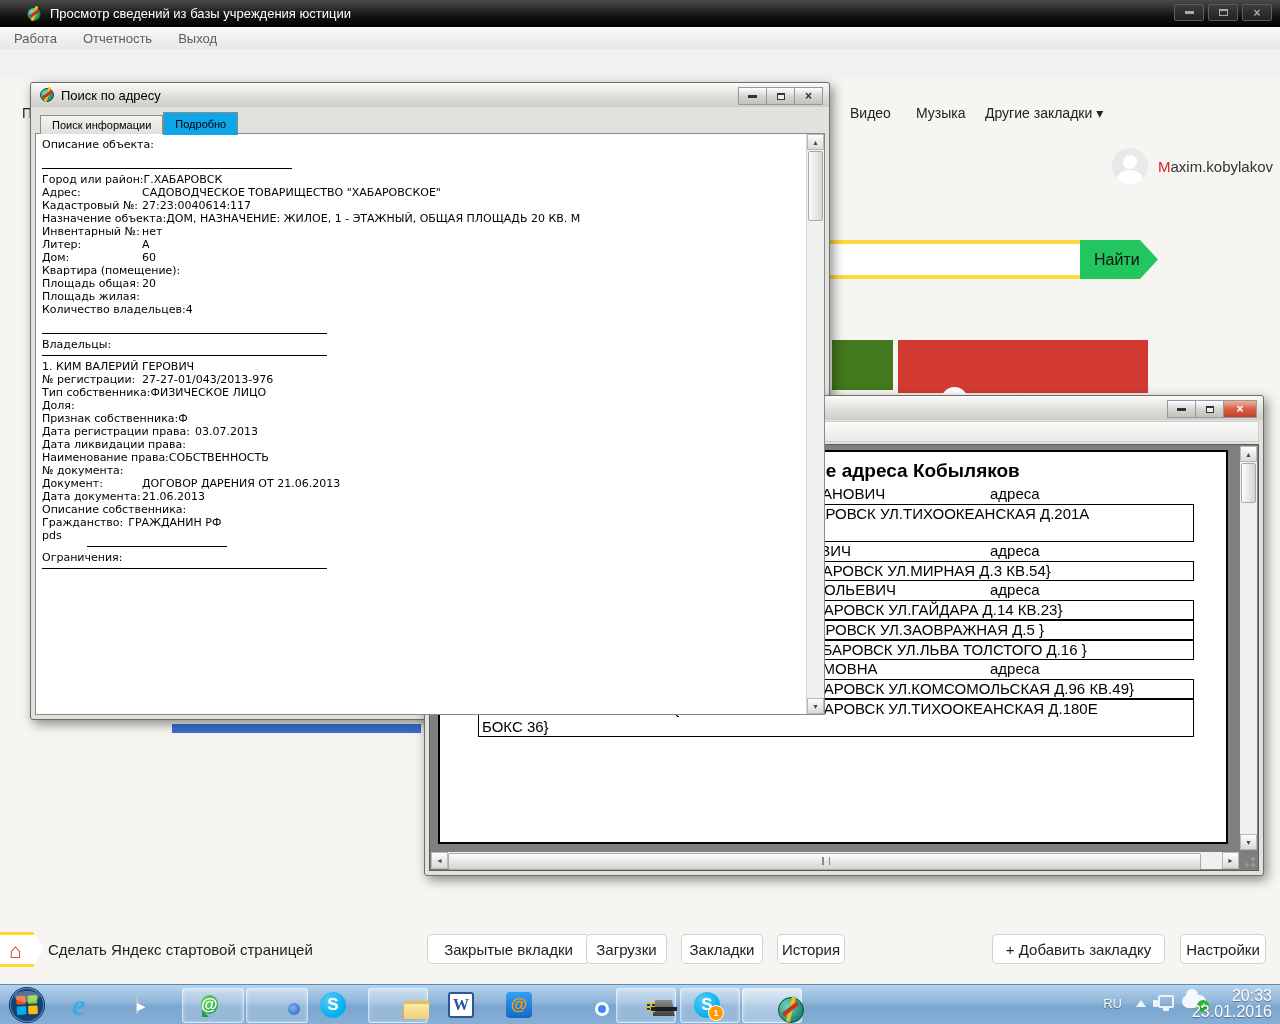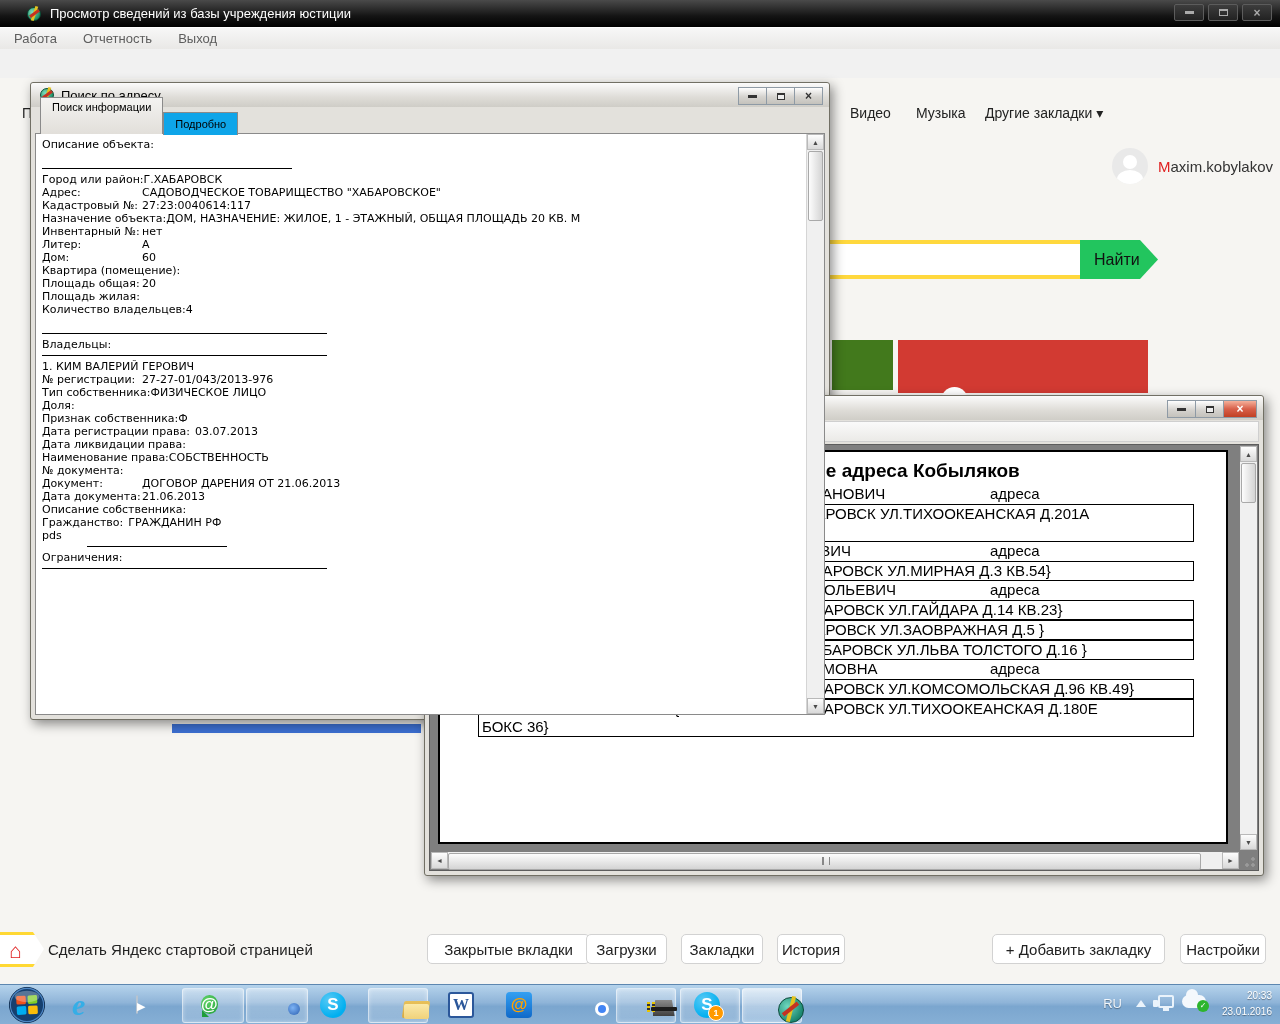--- a/index.html
+++ b/index.html
@@ -45,21 +45,21 @@
   .wbtn+.wbtn{margin-left:-1px;}
   .wbtn.close-red{background:linear-gradient(#f5b09a,#d8604a 50%,#c14023);}
   .wbtn.close-red .x{color:#fff;}
   .x{font-size:12px;font-weight:bold;color:#333;line-height:1;}
   .g-min{width:9px;height:3px;border-bottom:3px solid #333;margin-top:-3px;}
   .g-max{width:9px;height:7px;border:1px solid #333;border-top:2px solid #333;box-sizing:border-box;}
   .g-res{width:8px;height:7px;border:1px solid #333;border-top:2px solid #333;box-sizing:border-box;background:#eee;}
   
   #search-win{left:30px;top:82px;width:798px;height:636px;}
   .tabs{position:absolute;left:9px;top:28px;display:flex;align-items:flex-end;height:23px;z-index:2;}
-  .tab{font-size:11px;padding:3px 11px;border:1px solid #8a8a8a;border-bottom:none;background:linear-gradient(#f4f3f1,#e2dfda);height:37px;box-sizing:border-box;cursor:pointer;color:#000;}
+  .tab{font-size:11px;padding:3px 11px;border:1px solid #8a8a8a;border-bottom:none;background:linear-gradient(#f4f3f1,#e2dfda);height:19px;box-sizing:border-box;cursor:pointer;color:#000;}
   .tab.active{background:#0ea5e9;height:23px;padding-top:5px;margin-bottom:-1px;z-index:3;}
   .s-content{position:absolute;left:4px;right:4px;top:50px;bottom:4px;background:#fff;border:1px solid #8a8a8a;z-index:1;}
   .dtext{position:absolute;left:6px;top:4px;right:24px;font-family:"DejaVu Sans",sans-serif;font-size:11px;line-height:13px;color:#000;}
   .dline{height:13px;white-space:nowrap;}
   .dlabel{display:inline-block;min-width:100px;}
   .dline.tight .dlabel{min-width:0;margin-right:5px;}
   .hrline{border-top:1px solid #000;height:0;margin:4px 0 4px 0;}
   
   .vscroll{position:absolute;right:0;top:0;bottom:0;width:17px;background:#f0f0f0;border-left:1px solid #d5d5d5;}
   .sbtn{position:absolute;left:0;width:17px;height:16px;background:linear-gradient(#fdfdfd,#d9d9d9);border:1px solid #b9b9b9;box-sizing:border-box;font-size:7px;color:#4a4a4a;display:flex;align-items:center;justify-content:center;cursor:pointer;}
@@ -94,21 +94,21 @@
   .ie-e{font-size:30px;font-weight:bold;font-style:italic;color:#35aee6;font-family:"Liberation Serif",serif;line-height:26px;}
   .badge{position:absolute;right:-4px;bottom:-3px;width:14px;height:14px;border-radius:50%;background:#f90;border:1px solid #fff;color:#fff;font-size:9px;font-weight:bold;display:flex;align-items:center;justify-content:center;}
   .tray-lang{position:absolute;right:158px;top:11px;font-size:13px;color:#f2f7fc;text-shadow:0 1px 1px rgba(0,0,0,.4);cursor:pointer;}
   .tray-up{position:absolute;right:134px;top:15px;width:0;height:0;border-left:5px solid transparent;border-right:5px solid transparent;border-bottom:7px solid #eaf3fb;cursor:pointer;}
   .tray-net{position:absolute;right:106px;top:10px;width:16px;height:13px;border:2px solid #eaf3fb;border-radius:2px;box-sizing:border-box;cursor:pointer;}
   .tray-net::after{content:"";position:absolute;left:3px;bottom:-5px;width:6px;height:3px;background:#eaf3fb;}
   .tray-net::before{content:"";position:absolute;left:-7px;top:3px;width:5px;height:7px;background:#eaf3fb;border-radius:1px;}
   .tray-cloud{position:absolute;right:74px;top:10px;width:24px;height:13px;background:#f4f8fc;border-radius:8px;cursor:pointer;}
   .tray-cloud::before{content:"";position:absolute;left:4px;top:-6px;width:12px;height:12px;border-radius:50%;background:#f4f8fc;}
   .tray-check{position:absolute;right:-3px;bottom:-4px;width:12px;height:12px;border-radius:50%;background:#2db52d;color:#fff;font-size:8px;line-height:12px;text-align:center;}
-  .tray-clock{position:absolute;right:8px;top:3px;text-align:right;font-size:10px;line-height:16px;color:#fff;text-shadow:0 1px 1px rgba(0,0,0,.4);cursor:pointer;}
+  .tray-clock{position:absolute;right:8px;top:3px;text-align:right;font-size:16px;line-height:16px;color:#fff;text-shadow:0 1px 1px rgba(0,0,0,.4);cursor:pointer;}
   
   .wmp{background:linear-gradient(#fff,#dfe8f0);border-radius:4px;border:1px solid #b8c4d0;position:relative;}
   .wmp::before{content:"";position:absolute;left:3px;top:3px;right:3px;bottom:3px;border-radius:50%;background:conic-gradient(#f7941d,#1ba1e2,#8dc63f,#f7941d);}
   .wmp::after{content:"▶";position:absolute;left:0;right:0;top:4px;text-align:center;color:#fff;font-size:11px;}
   .magent{background:radial-gradient(circle at 35% 30%,#63d46a,#1f9e3a);border-radius:50%;position:relative;color:#fff;font-weight:bold;font-size:17px;text-align:center;line-height:26px;}
   .magent::after{content:"";position:absolute;left:1px;bottom:-3px;border-left:7px solid #1f9e3a;border-top:7px solid transparent;}
   .ffx{background:radial-gradient(circle at 38% 32%,#ffd24a,#ff9500 45%,#d85f00 78%,#b34700);border-radius:50%;position:relative;}
   .ffx::after{content:"";position:absolute;left:6px;top:7px;width:12px;height:12px;border-radius:50%;background:radial-gradient(circle at 40% 40%,#7db3f5,#2b5fb0);}
   .sky{background:radial-gradient(circle at 35% 30%,#57c9f5,#00aff0 70%);border-radius:50%;color:#fff;font-weight:bold;font-size:17px;text-align:center;line-height:25px;}
   .folder{position:relative;}

